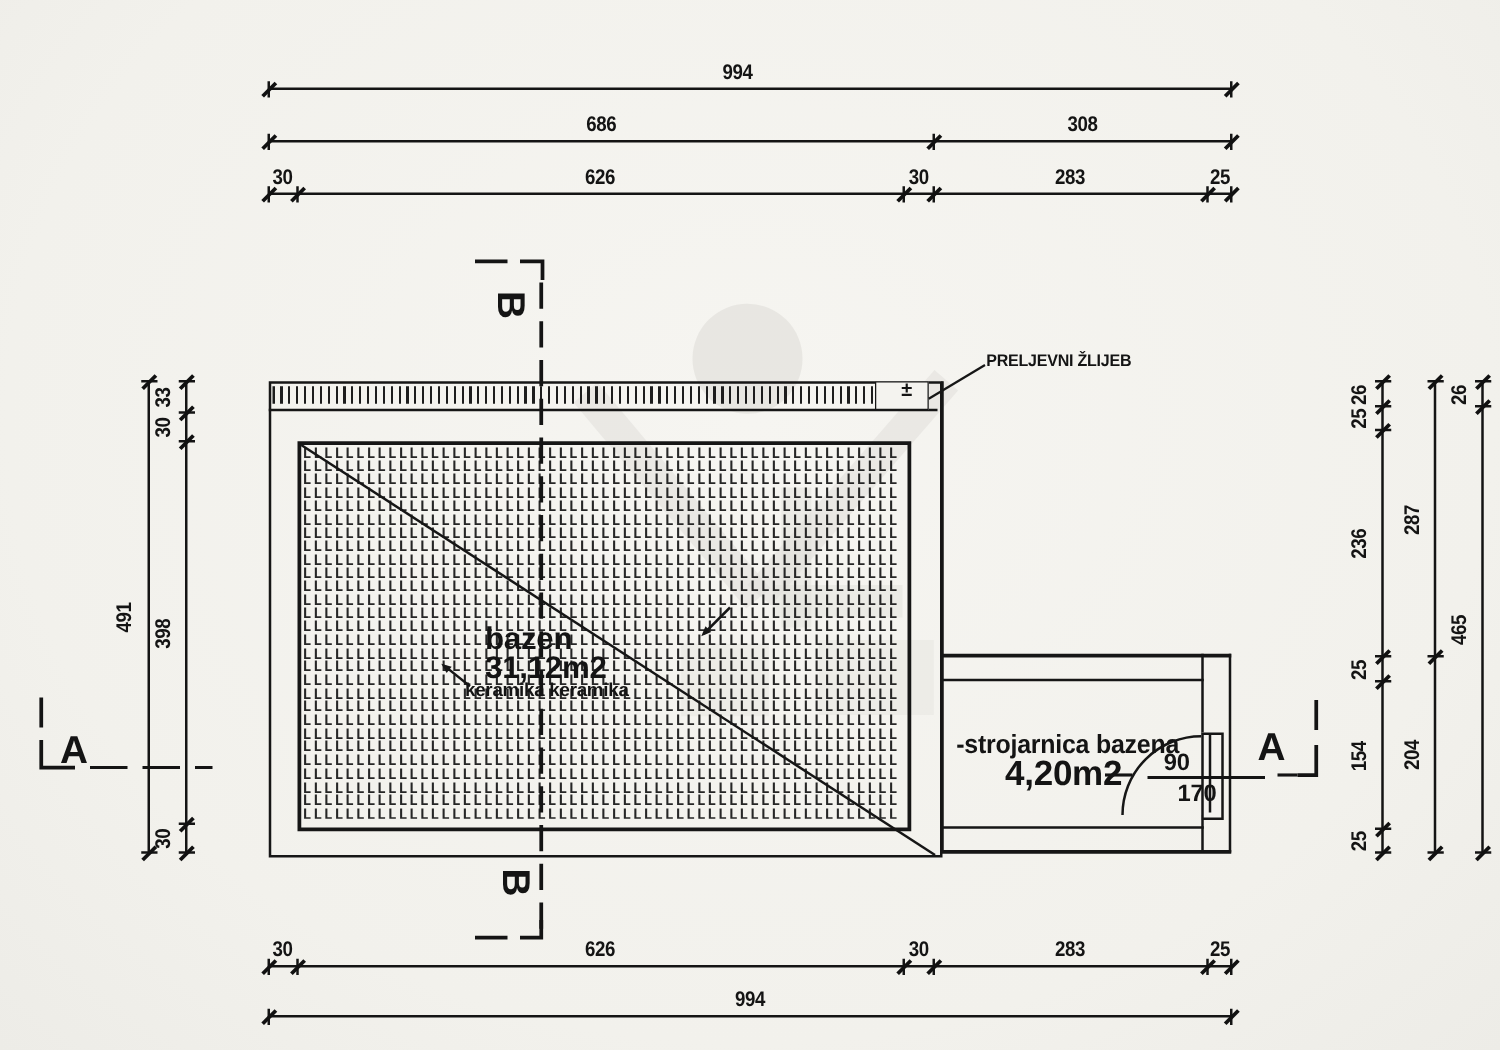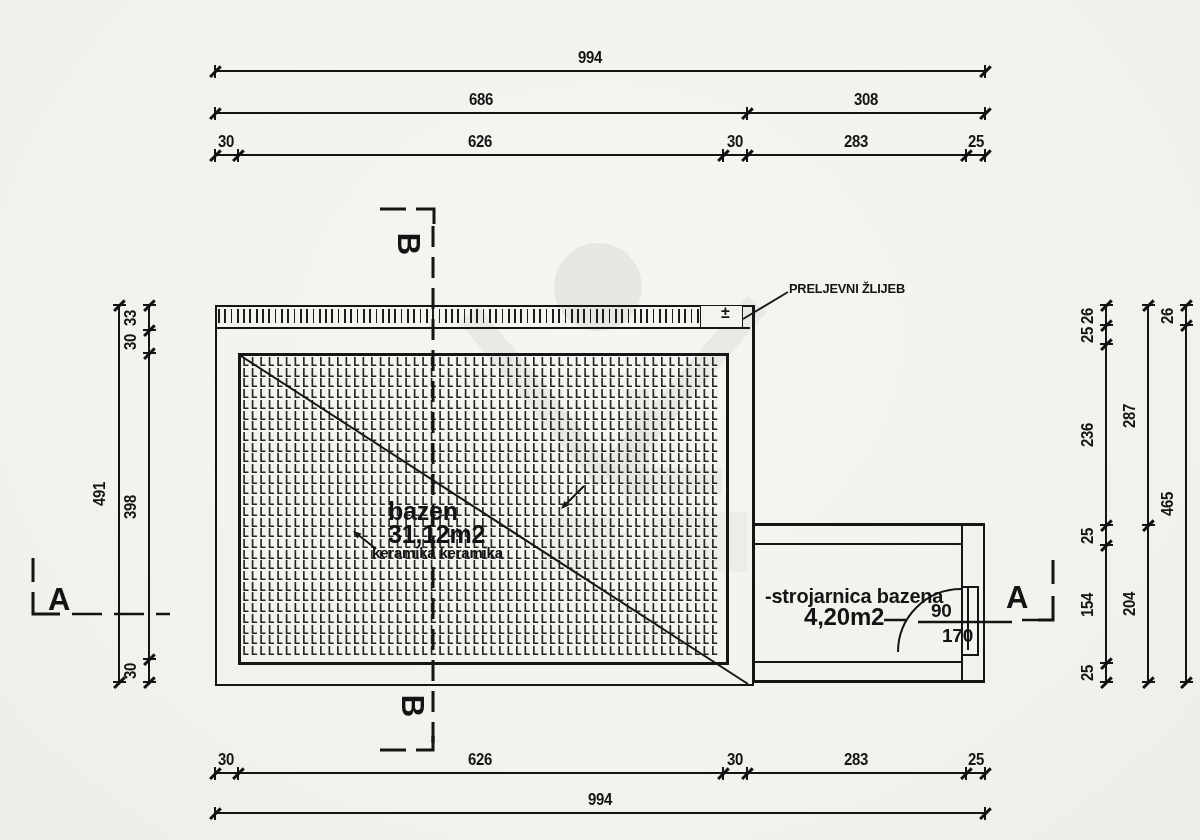--- a/index.html
+++ b/index.html
@@ -114,21 +114,21 @@
     <path d="M1022,620 H1038" stroke="#141414" stroke-width="2.5"></path>
     <path d="M1038,620 H1053 V596" fill="none" stroke="#141414" stroke-width="3"></path>
     <path d="M1053,584 V560" stroke="#141414" stroke-width="3"></path>
   </svg>
 
   <div class="plan-text" style="left:789px;top:281px;font-size:13.5px;transform:scaleX(0.95);transform-origin:left;">PRELJEVNI ŽLIJEB</div>
   <div class="plan-text" style="left:388px;top:497px;font-size:25px;">bazen</div>
   <div class="plan-text" style="left:388px;top:520px;font-size:25px;">31,12m2</div>
   <div class="plan-text" style="left:372px;top:544px;font-size:15px;">keramika keramika</div>
   <div class="plan-text" style="left:765px;top:584px;font-size:21px;transform:scaleX(0.95);transform-origin:left;">-strojarnica bazena</div>
-  <div class="plan-text" style="left:804px;top:603px;font-size:24px;">4,20m2</div>
+  <div class="plan-text" style="left:804px;top:603px;font-size:28px;">4,20m2</div>
   <div class="plan-text" style="left:931px;top:600px;font-size:19px;">90</div>
   <div class="plan-text" style="left:942px;top:625px;font-size:19px;">170</div>
 
   <div class="sec-letter" style="left:397px;top:226px;transform:rotate(90deg);">B</div>
   <div class="sec-letter" style="left:401px;top:688px;transform:rotate(90deg);">B</div>
   <div class="sec-letter" style="left:48px;top:582px;">A</div>
   <div class="sec-letter" style="left:1006px;top:580px;">A</div>
 
   <div id="dims">
       <div class="dim-line-h" style="left: 215px; top: 70px; width: 770px;"></div>

